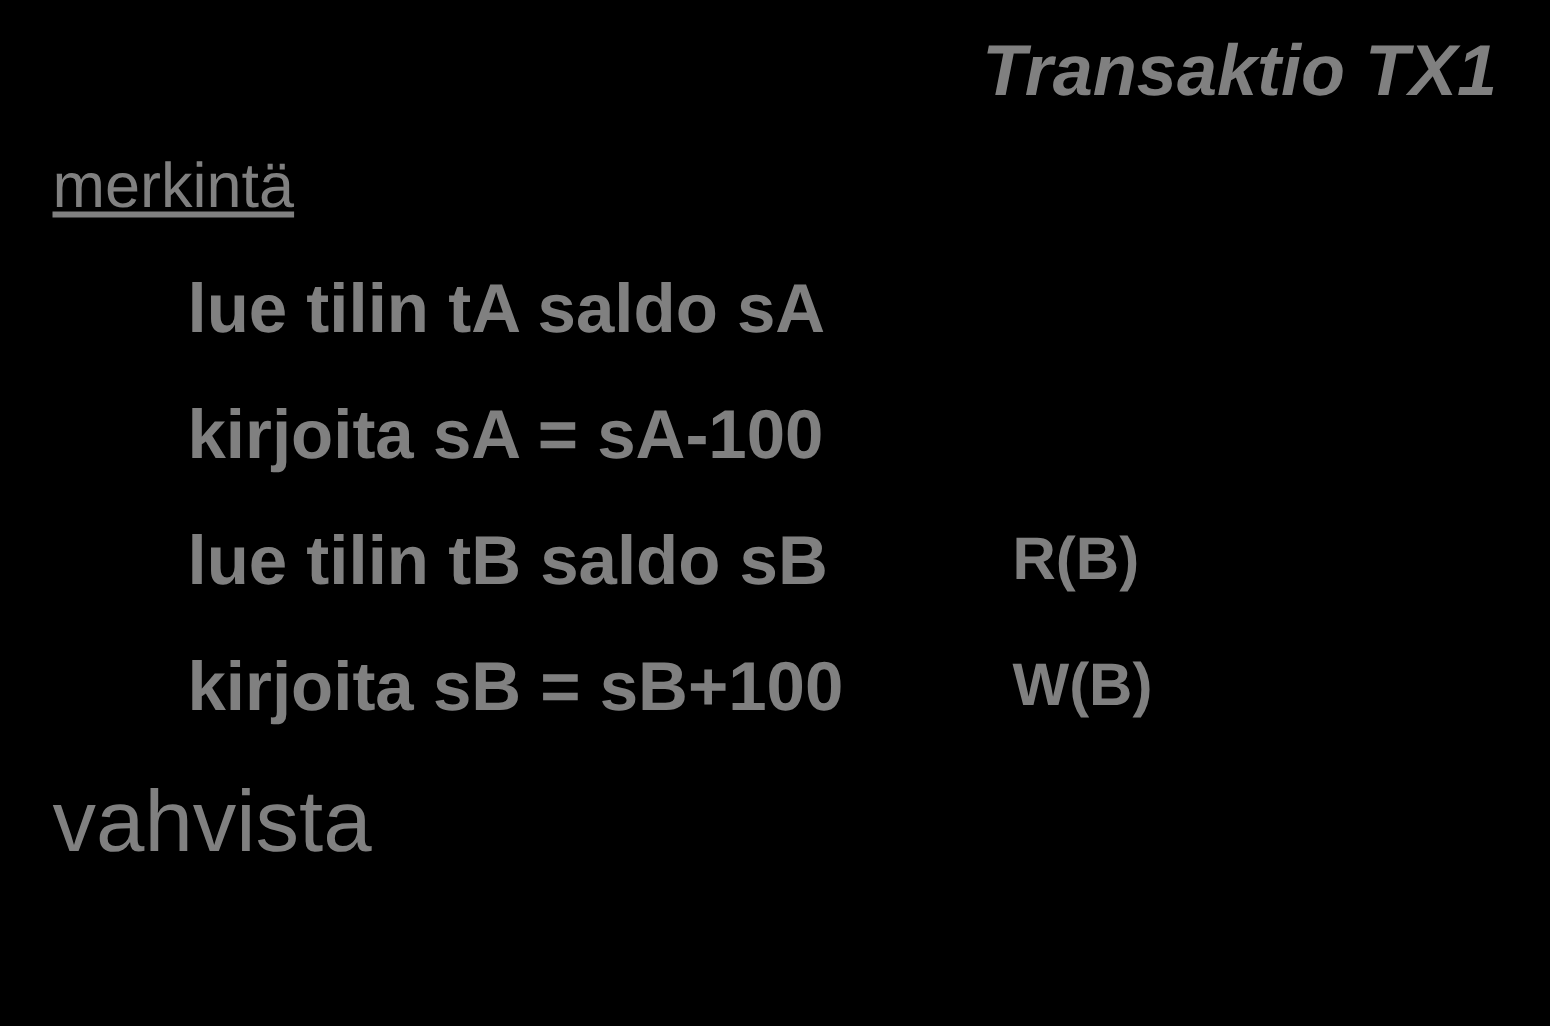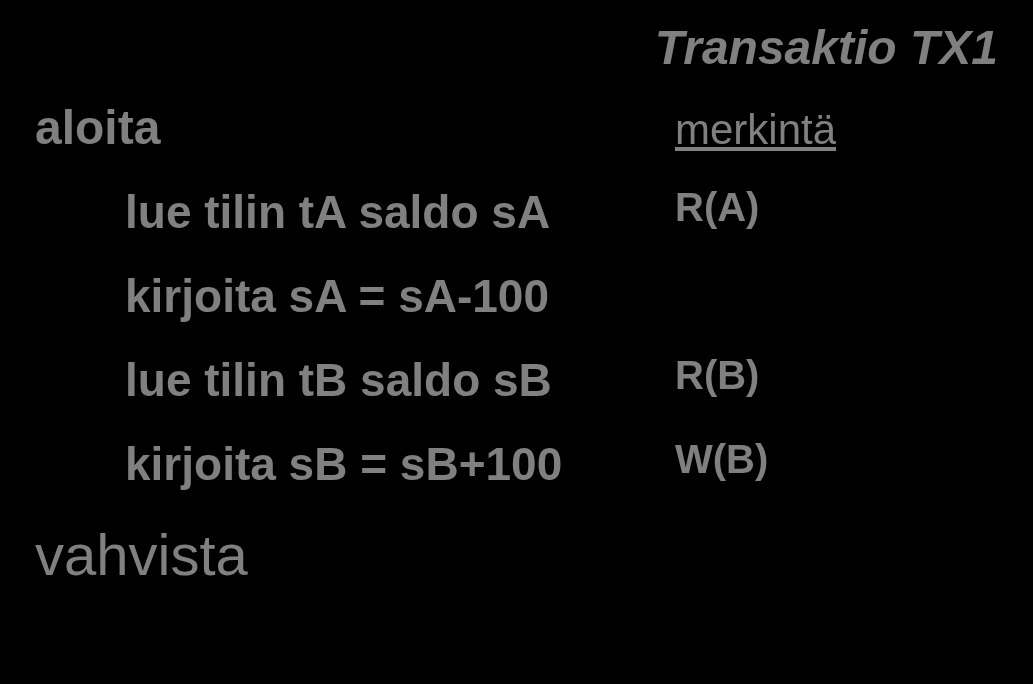--- a/index.html
+++ b/index.html
@@ -33,21 +33,21 @@
       font-size: 48px;
       flex: 0 0 640px;
     }
     .merkinta {
       font-weight: normal;
       font-size: 42px;
       text-decoration: underline;
     }
     .step-row {
       display: flex;
-      align-items: flex-start;
+      align-items: center;
       margin-bottom: 30px;
       padding-left: 90px;
     }
     .step-text {
       font-weight: bold;
       font-size: 46px;
       flex: 0 0 550px;
     }
     .notation {
       font-weight: bold;
@@ -58,27 +58,25 @@
       font-size: 58px;
       margin-top: 20px;
     }
   </style>
 </head>
 <body>
 
 <div class="title">Transaktio TX1</div>
 
 <div class="header-row">
-  <div class="aloita">aloita</div>
   <div class="merkinta">merkintä</div>
 </div>
 
 <div class="step-row">
   <div class="step-text">lue tilin tA saldo sA</div>
-  <div class="notation">R(A)</div>
 </div>
 
 <div class="step-row">
   <div class="step-text">kirjoita sA = sA-100</div>
 </div>
 
 <div class="step-row">
   <div class="step-text">lue tilin tB saldo sB</div>
   <div class="notation">R(B)</div>
 </div>

